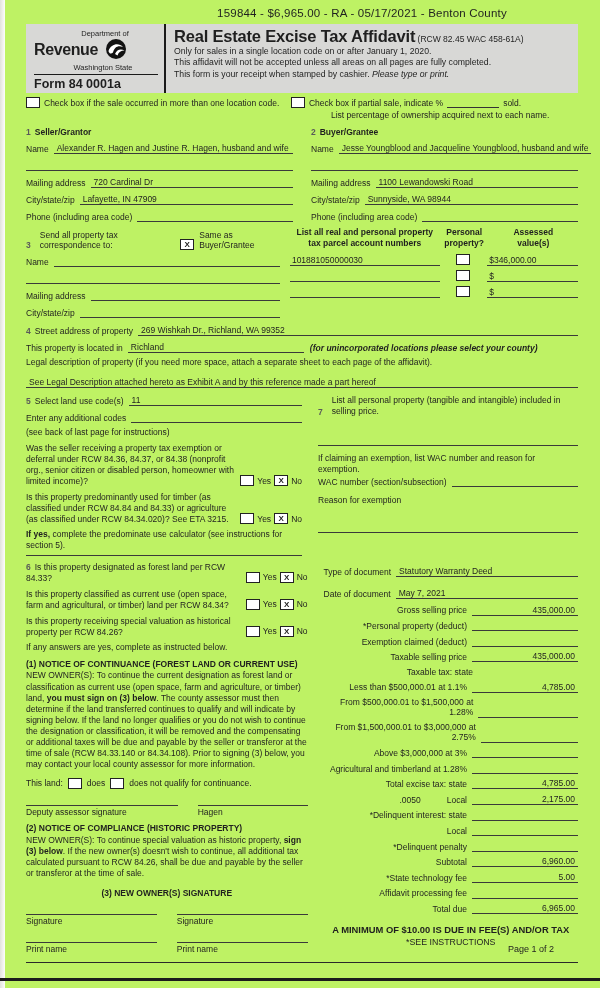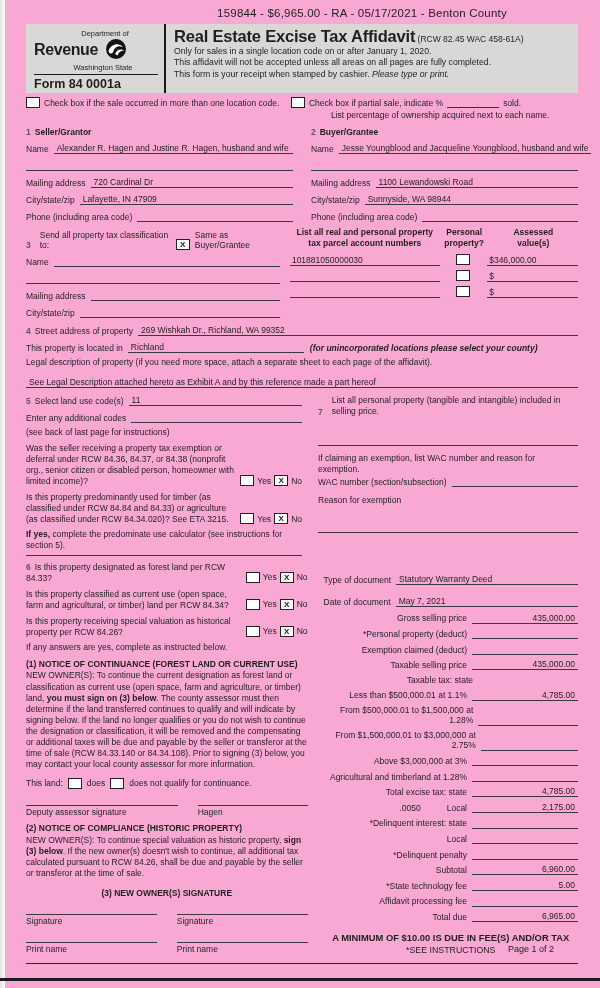--- a/index.html
+++ b/index.html
@@ -1,16 +1,16 @@
 <!DOCTYPE html>
 <html><head>
 <meta charset="utf-8">
 <style>
   html,body{margin:0;padding:0;background:#fff;}
-  .page{width:600px;height:988px;position:relative;background:#f9a8d4;font-family:"Liberation Sans",sans-serif;
+  .page{width:600px;height:988px;position:relative;background:#bef264;font-family:"Liberation Sans",sans-serif;
         font-size:8.5px;color:#1f1f1f;overflow:hidden;}
   .edge{position:absolute;left:0;top:0;width:5px;height:100%;background:linear-gradient(to right,#e2e2de,#fdfdfc);}
   .inner{padding:4px 22px 0 26px;position:relative;}
 
   .stamp{text-align:center;padding-left:120px;font-size:11.5px;margin-top:3px;letter-spacing:.2px;}
 
   .header-band{display:flex;background:#d8d8d6;margin-top:5px;}
   .logo-box{width:124px;padding:5px 6px 2px 8px;border-right:2px solid #1a1a1a;}
   .dept-small{font-size:7.5px;text-align:center;padding-left:18px;}
   .revenue-row{display:flex;align-items:center;gap:7px;}
@@ -180,21 +180,21 @@
             <span class="lbl">Phone (including area code)</span>
             <span class="fill"></span>
           </div>
       </div>
     </div>
 
     <div class="sec3-grid">
       <div class="sec3-left">
         <div class="q-row" style="margin-top:6px;">
           <span class="sec-num">3</span>
-          <span>Send all property tax classification to:</span>
+          <span>Send all property tax correspondence to:</span>
           <span class="cb">X</span>
           <span>Same as Buyer/Grantee</span>
         </div>
         <div class="field">
             <span class="lbl">Name</span>
             <span class="fill"></span>
           </div>
         <div class="field">
             <span class="fill"></span>
           </div>
@@ -369,21 +369,21 @@
               <span class="line"></span>
               <span class="slbl">Print name</span>
             </div>
           <div class="sig-slot" style="flex:1;">
               <span class="line"></span>
               <span class="slbl">Print name</span>
             </div>
         </div>
       </div>
       <div class="sec6-right">
-        <div class="field" style="margin-top:12px;">
+        <div class="field" style="margin-top:4px;">
             <span class="lbl">Type of document</span>
             <span class="fill">Statutory Warranty Deed</span>
           </div>
         <div class="field" style="margin-top:11px;margin-bottom:6px;align-items:flex-end;">
             <span class="lbl">Date of document</span>
             <span class="fill">May 7, 2021</span>
           </div>
         <div id="tax-rows">
             <div class="money-row">
               <span class="m-label">Gross selling price</span>

